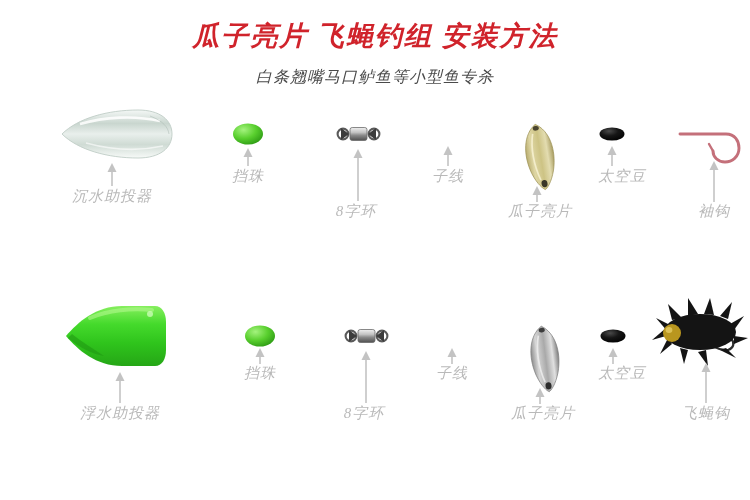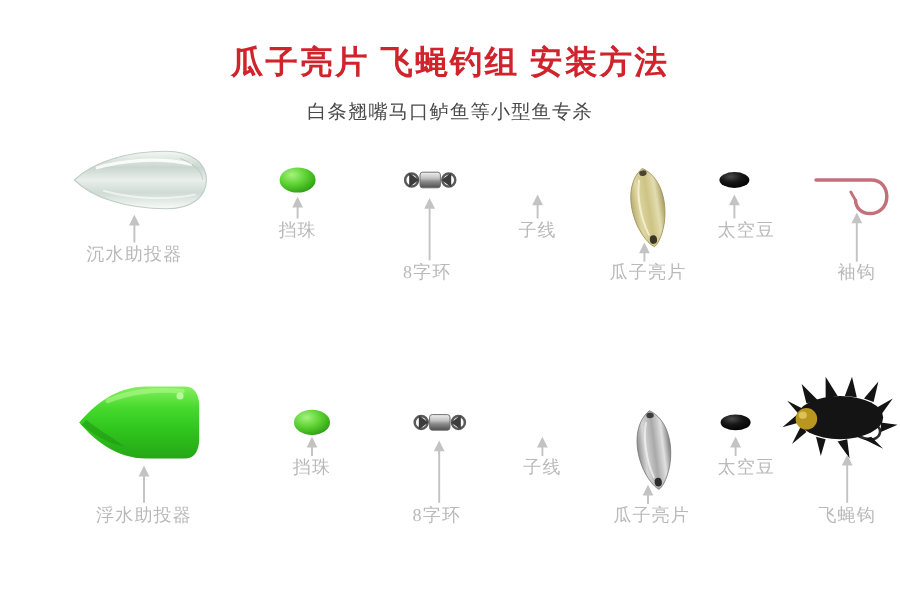--- a/index.html
+++ b/index.html
@@ -3,21 +3,21 @@
 <meta charset="utf-8">
 <style>
   html,body{margin:0;padding:0;}
   body{
     width:750px;height:500px;
     background:#ffffff;
     font-family:"Liberation Serif","DejaVu Serif",serif;
     overflow:hidden;
     position:relative;
   }
-  #stage{position:absolute;left:0;top:16px;width:750px;height:412px;}
+  #stage{position:absolute;left:0;top:0;width:750px;height:412px;font-style:italic;}
   #stage svg{display:block;}
   .ttl{
     font-family:"Liberation Serif","DejaVu Serif",serif;
     font-weight:bold;
     fill:#d0232b;
     font-size:27px;
     letter-spacing:2px;
   }
   .subttl{
     font-family:"Liberation Serif","DejaVu Serif",serif;

